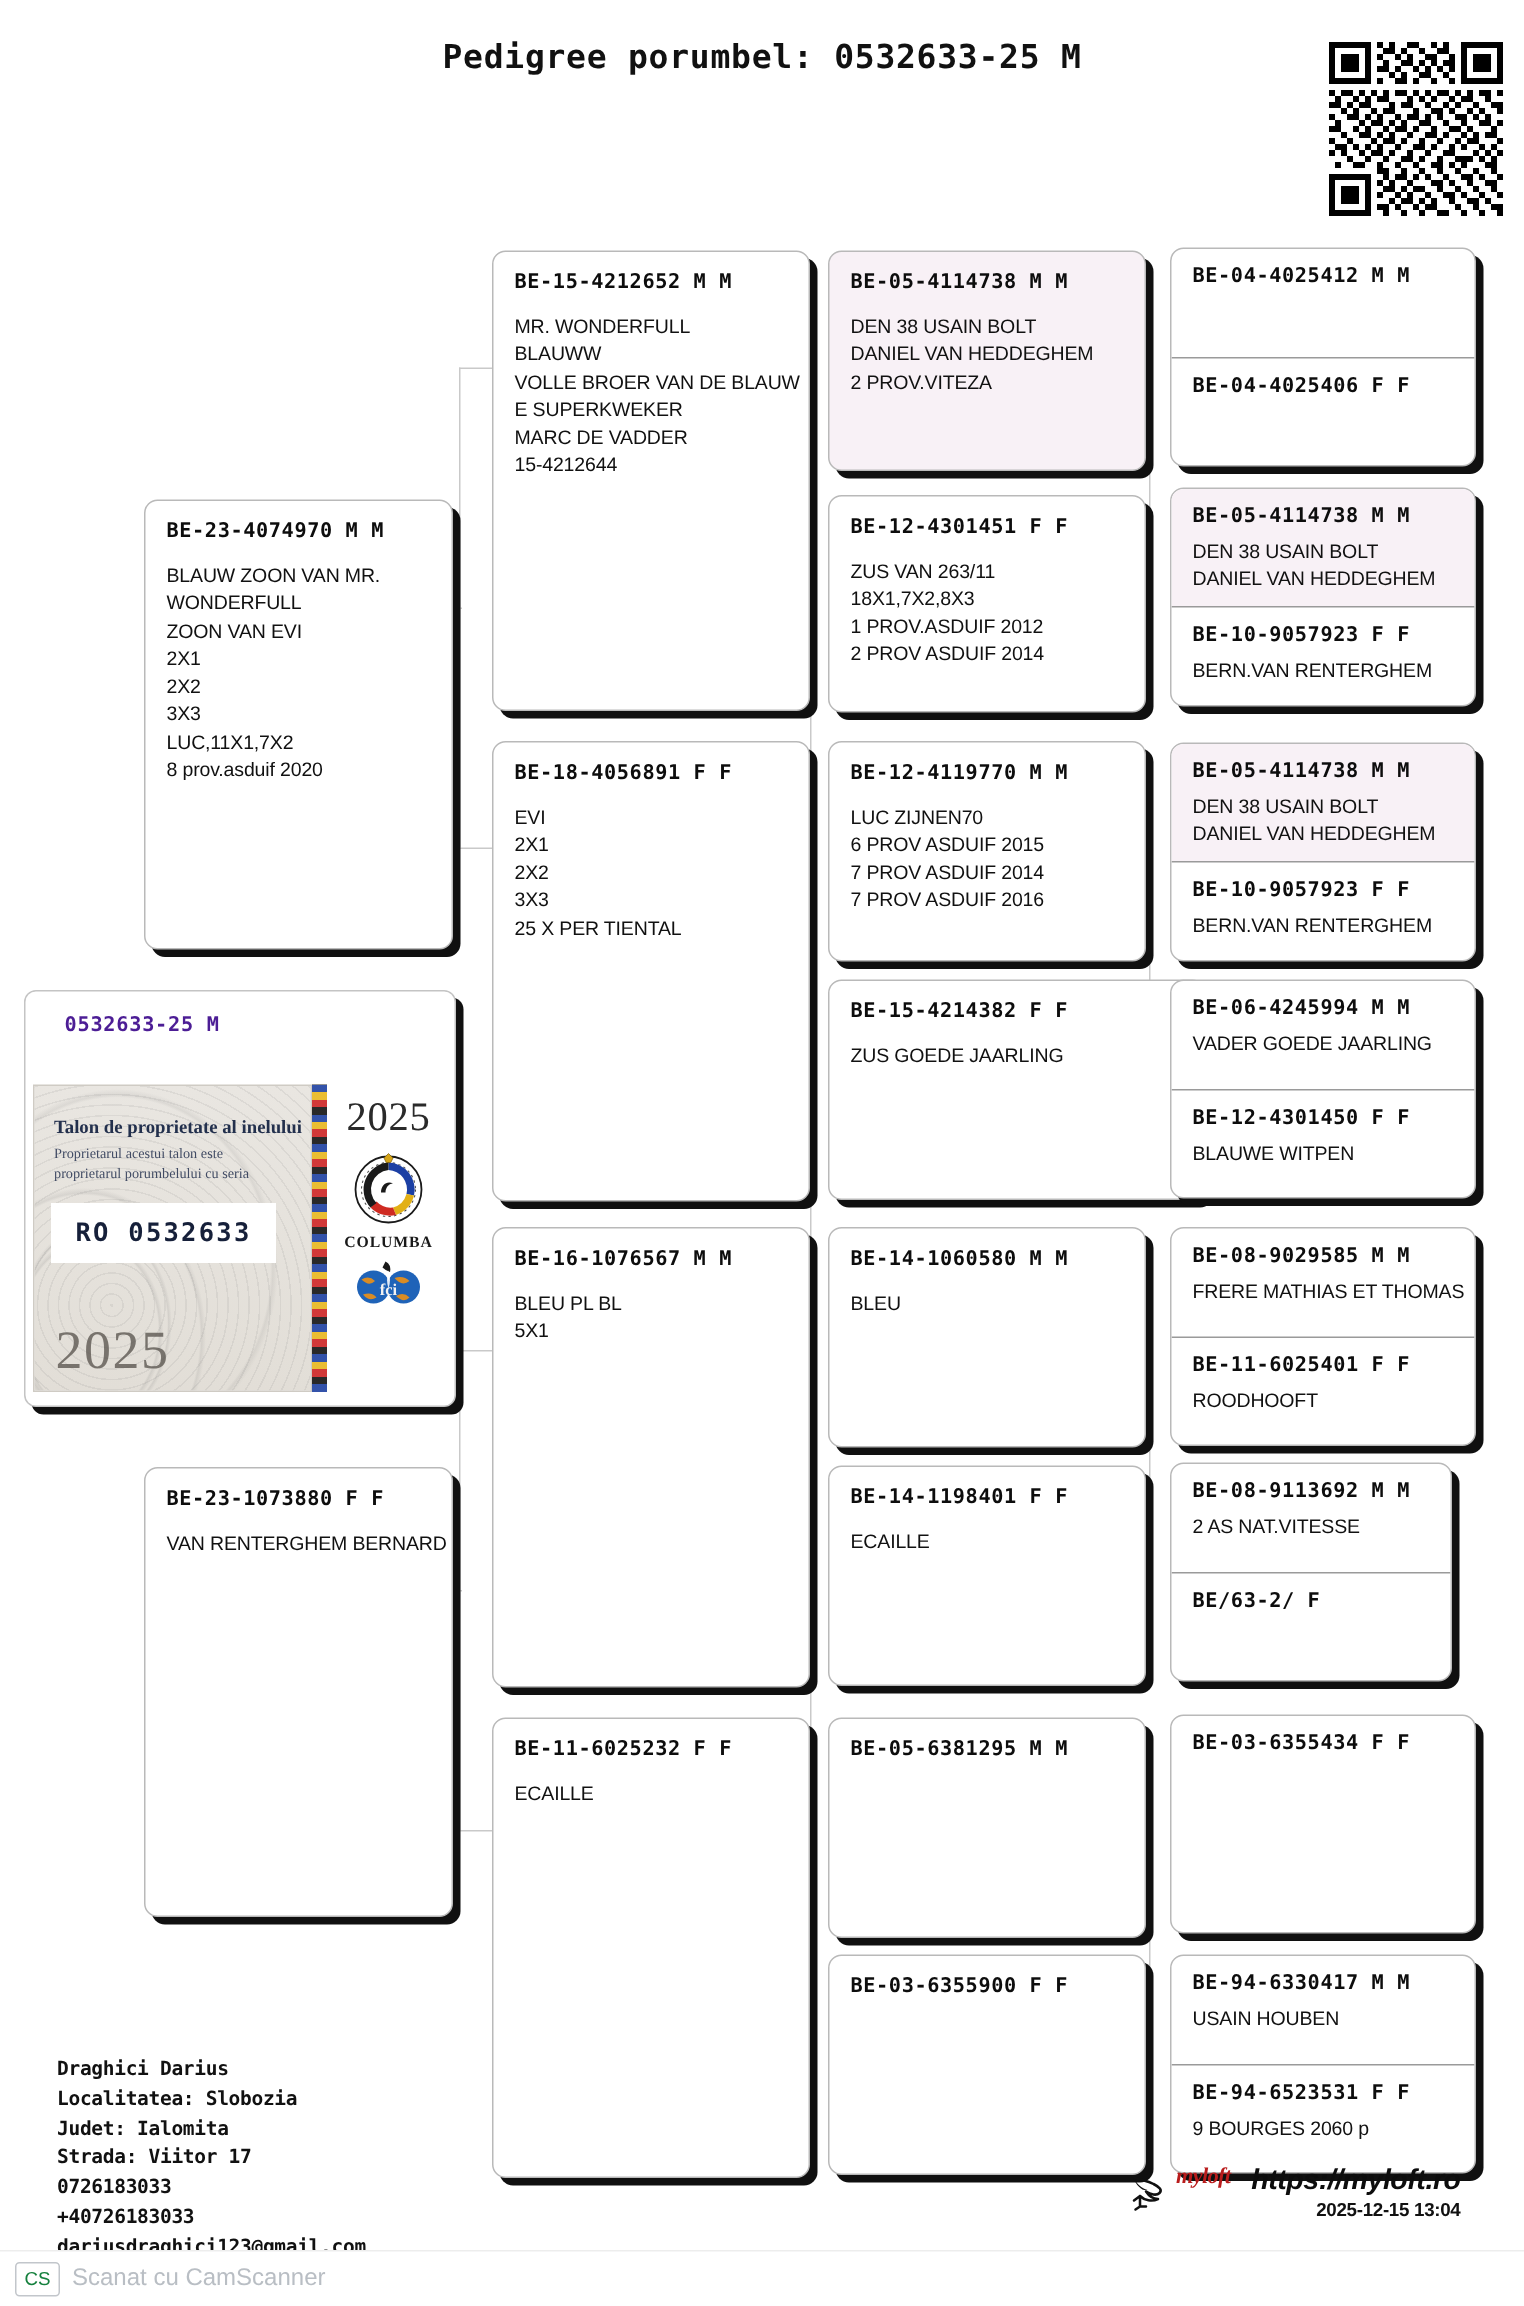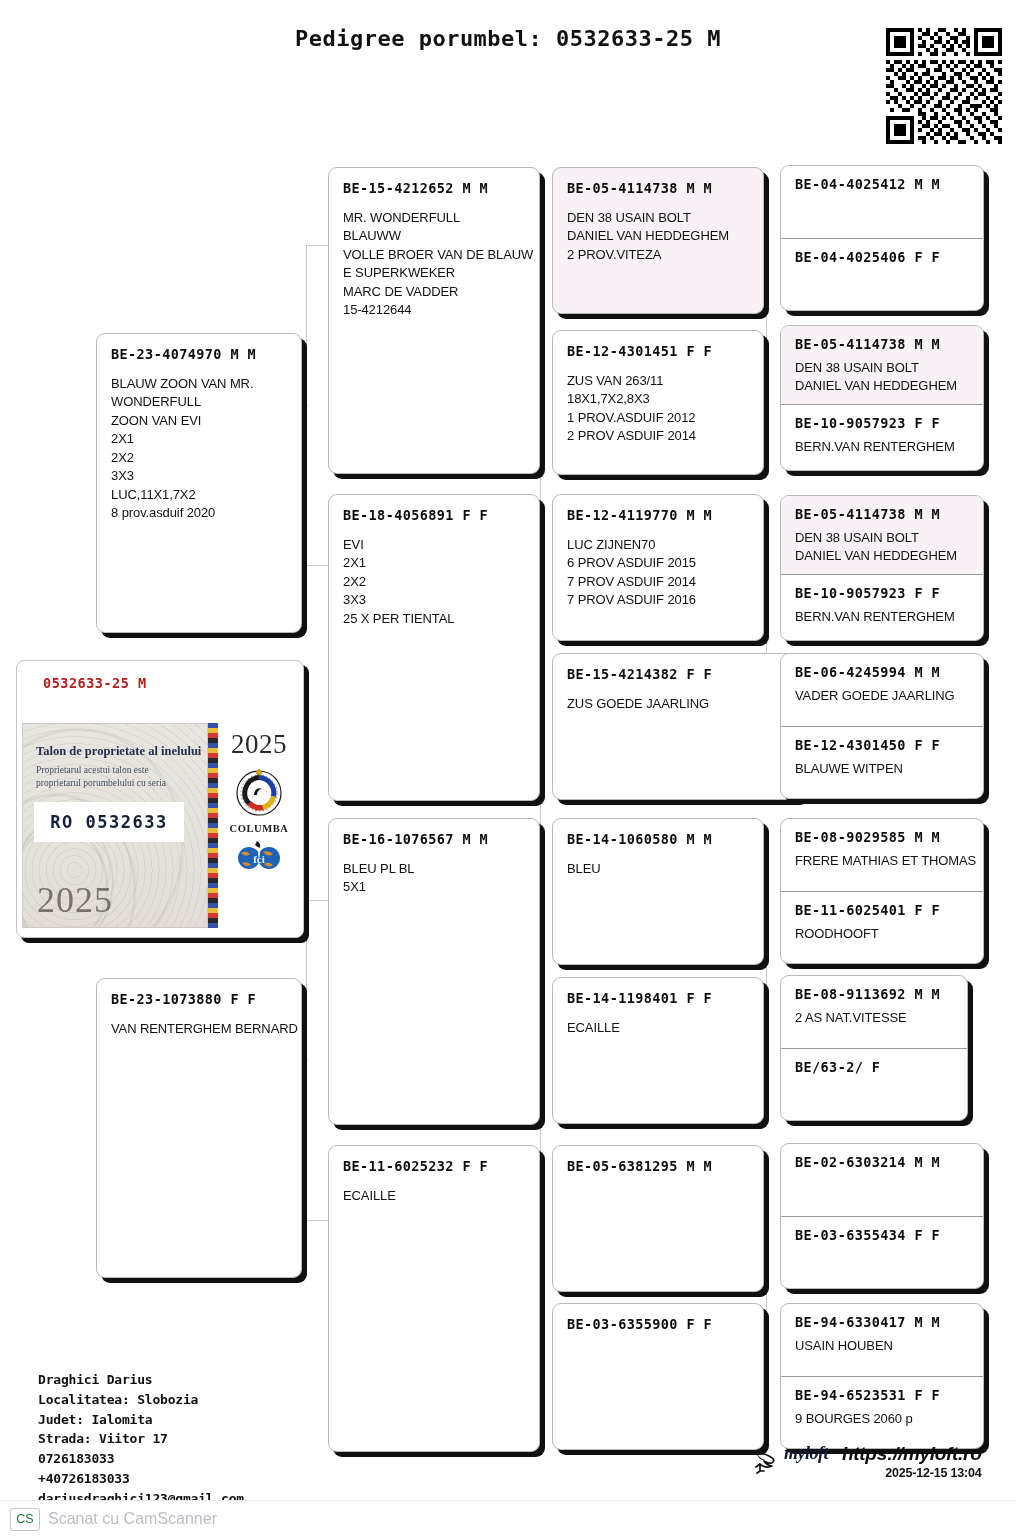--- a/index.html
+++ b/index.html
@@ -87,21 +87,21 @@
     border: 1px solid #c4c4c4;
     border-radius: 8px;
     box-shadow: 5px 5px 0 0 #101010;
   }
   #ring-serial-label {
     position: absolute;
     left: 26px; top: 14px;
     font-family: "DejaVu Sans Mono", "Liberation Mono", monospace;
     font-size: 13.5px;
     font-weight: bold;
-    color: #b91c1c;
+    color: #4c1d95;
     letter-spacing: 0.5px;
   }
   #ring-ticket-inner {
     position: absolute;
     left: 5px; top: 62px;
     width: 278px; height: 205px;
     display: flex;
   }
   #ticket-guilloche {
     position: relative;
@@ -186,22 +186,22 @@
 
   
   #myloft-footer {
     position: absolute;
     left: 752px; top: 1443px;
     display: flex; align-items: flex-start;
   }
   #myloft-bird { margin-top: 4px; }
   #myloft-wordmark {
     font-family: "Liberation Serif", "DejaVu Serif", serif;
-    font-size: 18px; font-style: italic; font-weight: bold;
-    color: #0f172a; margin-left: 2px; letter-spacing: -0.5px;
+    font-size: 15px; font-style: italic; font-weight: bold;
+    color: #b91c1c; margin-left: 2px; letter-spacing: -0.5px;
   }
   #myloft-url-block { margin-left: 14px; text-align: right; }
   #myloft-url {
     font-family: "Liberation Sans", "DejaVu Sans", sans-serif;
     font-size: 19px; font-style: italic; font-weight: bold;
     color: #0d0d0d; letter-spacing: -0.3px;
   }
   #myloft-timestamp {
     font-family: "Liberation Sans", "DejaVu Sans", sans-serif;
     font-size: 12.5px; font-weight: bold; color: #111;
@@ -707,24 +707,20 @@
       </div>
   </div>
   <div class="halfcell">
     <div class="card-id">BE/63-2/ F</div>
     <div class="card-lines"></div>
   </div>
 </div>
 
 <div class="card split" style="left:780px; top:1143px; width:204px; height:146px;">
   <div class="halfcell">
-    <div class="card-id">BE-02-6303214 M M</div>
-    <div class="card-lines"></div>
-  </div>
-  <div class="halfcell">
     <div class="card-id">BE-03-6355434 F F</div>
     <div class="card-lines"></div>
   </div>
 </div>
 
 <div class="card split" style="left:780px; top:1303px; width:204px; height:146px;">
   <div class="halfcell">
     <div class="card-id">BE-94-6330417 M M</div>
     <div class="card-lines">
         <div>USAIN HOUBEN</div>

